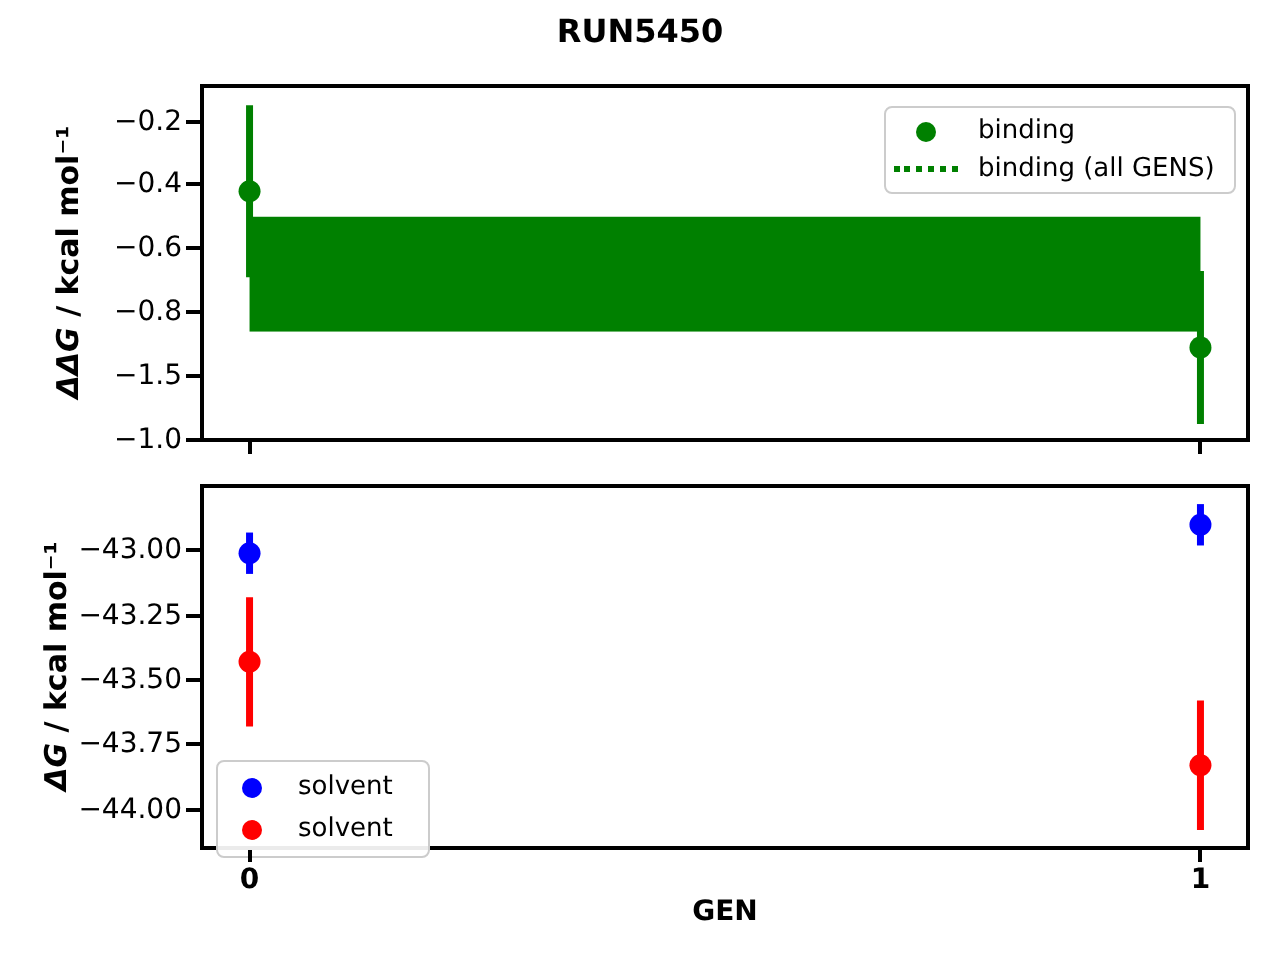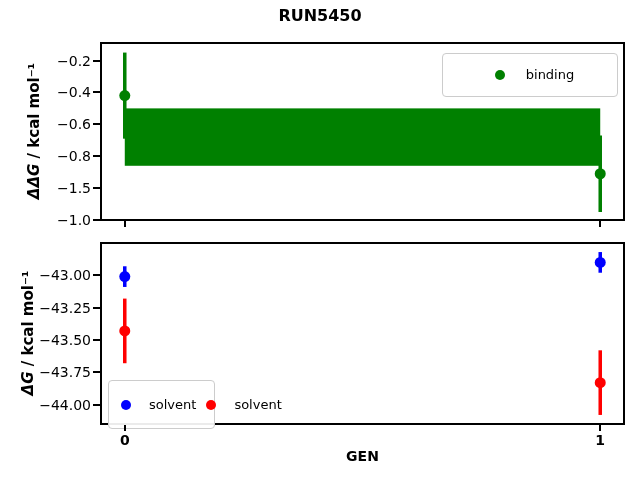--- a/index.html
+++ b/index.html
@@ -12,21 +12,21 @@
   .axes1{left:100px;top:42px;width:525px;height:179px}
   .axes2{left:100px;top:242px;width:525px;height:183px}
   .ylabel{position:absolute;white-space:nowrap;font-size:15px;font-weight:bold;
           transform:translate(-50%,-50%) rotate(-90deg)}
   .ylabel1{left:34px;top:131px}
   .ylabel2{left:28px;top:333px}
   .ylabel .sym{font-style:italic}
   .xlabel{position:absolute;left:312px;top:448px;width:101px;text-align:center;
           font-size:14px;font-weight:bold}
   .legend{position:absolute;background:rgba(255,255,255,0.92);border:1px solid #cccccc;
-          border-radius:4px;box-sizing:border-box;display:flex;flex-direction:row;
+          border-radius:4px;box-sizing:border-box;display:flex;flex-direction:column;
           justify-content:space-around;padding:2px 6px 2px 2px}
   .legend1{left:442px;top:53px;width:176px;height:44px}
   .legend2{left:108px;top:380px;width:107px;height:49px}
   .lrow{display:flex;align-items:center}
   .lmark{display:flex;align-items:center;justify-content:center;height:18px;flex:none}
   .legend1 .lmark{width:36px}
   .legend2 .lmark{width:30px}
   .ltext{margin-left:8px;font-size:13px;line-height:18px}
   .dot{width:10px;height:10px;border-radius:50%}
   .dline{width:32px;height:0;border-top:3px dotted #008000}
@@ -65,20 +65,26 @@
 
   <div class="xlabel">GEN</div>
 
   <div class="legend legend1">
     <div class="lrow">
       <span class="lmark">
           <i class="dot" style="display: block; background: rgb(0, 128, 0);"></i>
         </span>
       <span class="ltext">binding</span>
     </div>
+    <div class="lrow">
+      <span class="lmark">
+          <i class="dline" style="display: block; border-top-color: rgb(0, 128, 0);"></i>
+        </span>
+      <span class="ltext">binding (all GENS)</span>
+    </div>
   </div>
 
   <div class="legend legend2">
     <div class="lrow">
       <span class="lmark">
           <i class="dot" style="display: block; background: rgb(0, 0, 255);"></i>
         </span>
       <span class="ltext">solvent</span>
     </div>
     <div class="lrow">

